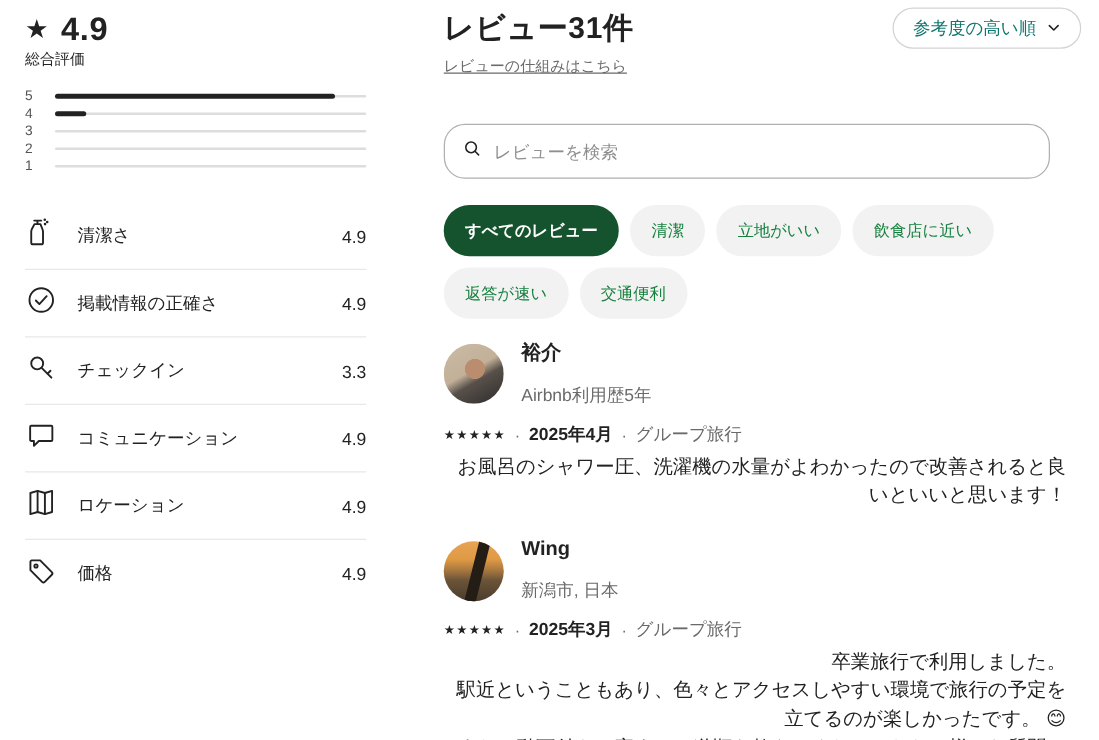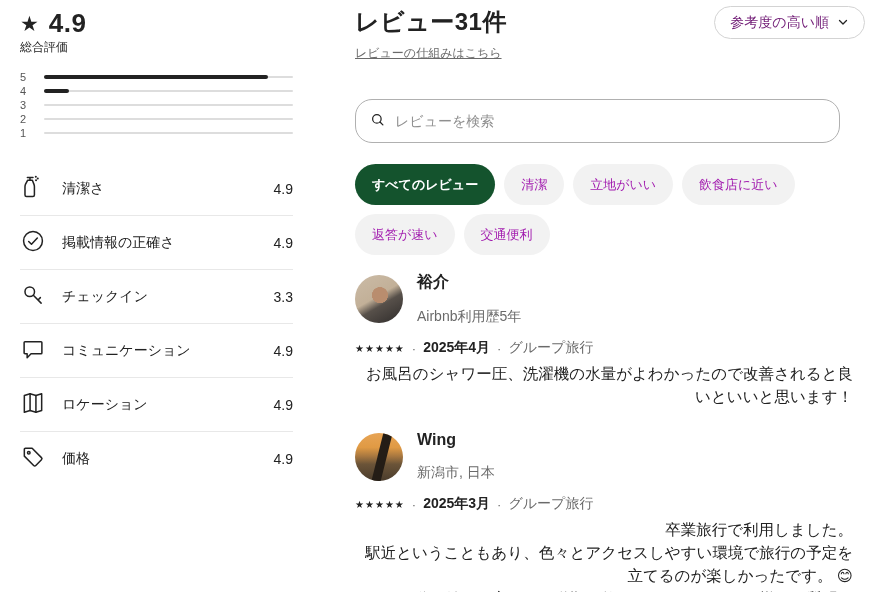--- a/index.html
+++ b/index.html
@@ -24,33 +24,33 @@
   .cat-row svg { width:26px; height:26px; flex-shrink:0; }
   .cat-label { margin-left:16px; font-size:14px; font-weight:500; }
   .cat-value { margin-left:auto; font-size:14px; font-weight:400; }
 
   
   .right { width:510px; margin-left:62px; }
   .head-row { display:flex; justify-content:space-between; align-items:flex-start; }
   .title { font-size:24px; font-weight:700; letter-spacing:.5px; }
   .how-link { display:inline-block; margin-top:7px; font-size:12px; color:#6a6a6a; text-decoration:underline; cursor:pointer; }
   .sort-btn { display:flex; align-items:center; gap:8px; height:33px; padding:0 15px;
-    border:1px solid #d3d3d3; border-radius:17px; background:#fff; font-size:14px; color:#701a75;
+    border:1px solid #d3d3d3; border-radius:17px; background:#fff; font-size:14px; color:#0f766e;
     font-family:inherit; cursor:pointer; }
   .sort-btn svg { width:12px; height:12px; }
 
   .search-wrap { margin-top:37px; display:flex; align-items:center; gap:10px; width:485px; height:44px;
     border:1px solid #b0b0b0; border-radius:17px; padding:0 14px; }
   .search-wrap svg { width:15px; height:15px; flex-shrink:0; }
   .search-input { border:none; outline:none; flex:1; font-size:14px; font-family:inherit; color:#222; background:transparent; }
   .search-input::placeholder { color:#8f8f8f; }
 
   .chips { margin-top:21px; display:flex; flex-wrap:wrap; gap:9px; width:470px; }
   .chip { height:41px; padding:0 17px; display:flex; align-items:center; border-radius:21px;
-    background:#f2f2f2; border:none; font-size:13px; color:#a21caf; font-family:inherit; cursor:pointer; white-space:nowrap; }
+    background:#f2f2f2; border:none; font-size:13px; color:#15803d; font-family:inherit; cursor:pointer; white-space:nowrap; }
   .chip.selected { background:#14532d; color:#ffffff; font-weight:700; }
 
   .reviews { margin-top:17px; }
   .review { margin-bottom:23px; }
   .rev-head { display:flex; align-items:center; gap:14px; }
   .avatar { width:48px; height:48px; border-radius:50%; overflow:hidden; position:relative; flex-shrink:0; }
   .avatar-1 { background:
       radial-gradient(circle at 52% 42%, #b98d6e 0 21%, rgba(0,0,0,0) 22%),
       linear-gradient(150deg, #cbbba6 0%, #c2b098 45%, #57504a 60%, #2e2b2a 100%); }
   .avatar-2 { background:linear-gradient(180deg, #e7a455 0%, #e09a44 30%, #a97840 48%, #6b5438 65%, #4a3c2c 100%); }

